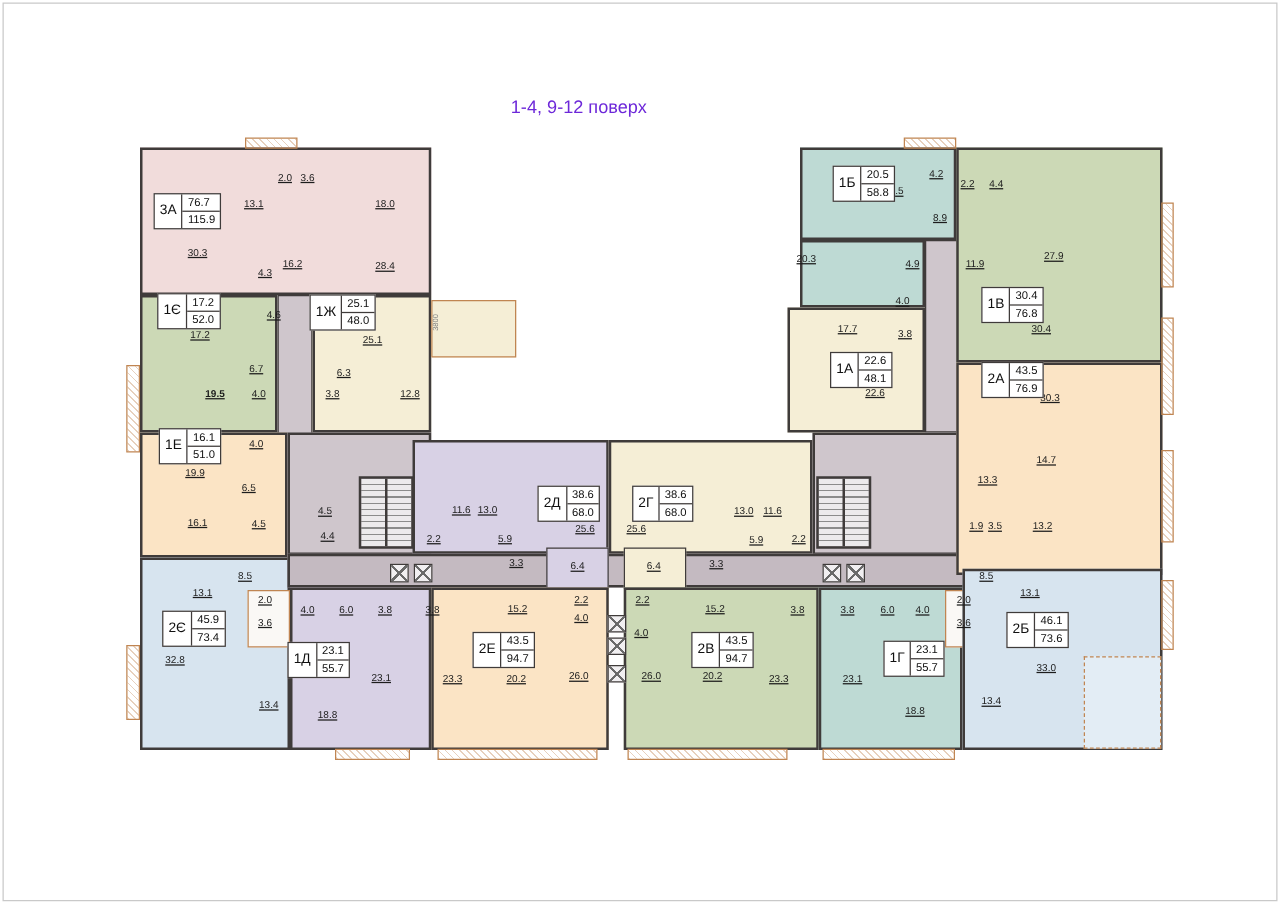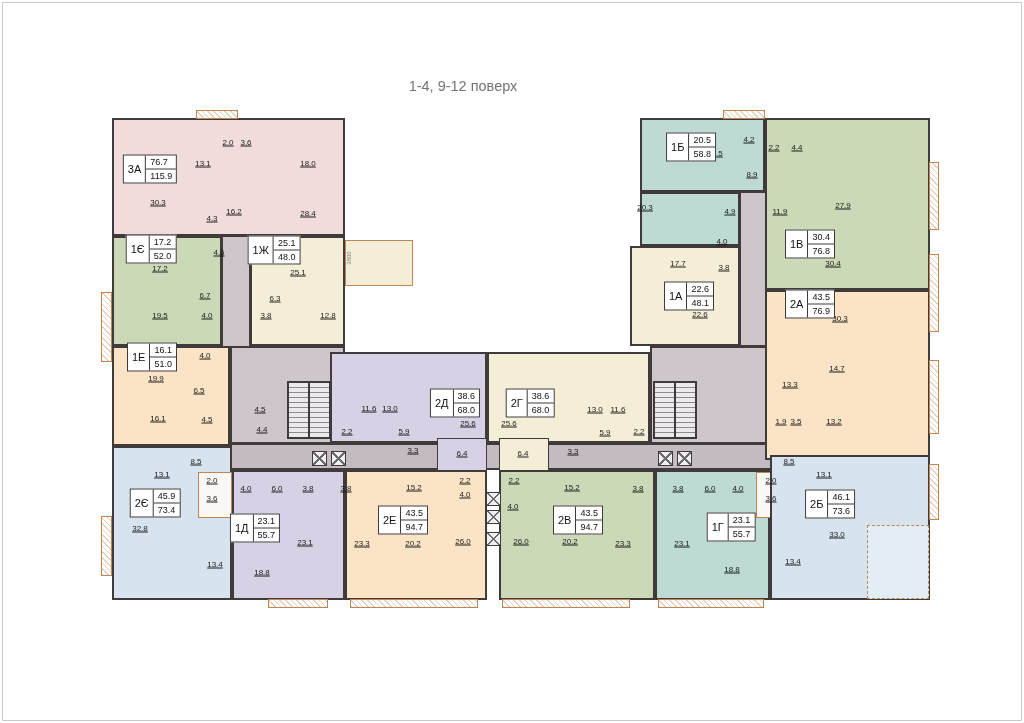--- a/index.html
+++ b/index.html
@@ -3,21 +3,21 @@
 <meta charset="utf-8">
 <style>
   html,body{margin:0;padding:0;}
   body{
     width:1024px;height:723px;position:relative;background:#ffffff;
     font-family:"Liberation Sans", sans-serif;overflow:hidden;
   }
   .frame{position:absolute;inset:2px;border:1px solid #c9c9c9;pointer-events:none;}
   .title{
     position:absolute;left:463px;top:78px;transform:translateX(-50%);
-    font-size:14.5px;color:#737373;white-space:nowrap;z-index:6;
+    font-size:14.5px;color:#6d28d9;white-space:nowrap;z-index:6;
   }
   #plan{position:absolute;inset:0;}
   .block{
     position:absolute;box-sizing:border-box;
     border:2px solid var(--wall,#3f3b3a);
   }
   .thin{border-width:1.5px;}
   .jut{border:1.5px solid var(--balcony,#c08552);}
   .loggia{border:1.5px dashed var(--balcony,#c08552);}
   .pod{border:1px solid var(--balcony,#c08552);}
@@ -139,21 +139,21 @@
     <div class="apt-label" style="left: 151px; top: 249px;">
       <span class="apt-code">1Є</span>
       <span class="apt-areas">
         <span class="a1">17.2</span>
         <span class="a2">52.0</span>
       </span>
     </div>
     <span class="room" style="left: 199px; top: 252px; margin-left: 20px;">4.6</span>
     <span class="room" style="left: 160px; top: 268px;">17.2</span>
     <span class="room" style="left: 205px; top: 295px;">6.7</span>
-    <span class="room" style="left: 160px; top: 315px;">19.5</span>
+    <span class="room" style="left: 172px; top: 315px; font-weight: bold;">19.5</span>
     <span class="room" style="left: 207px; top: 315px;">4.0</span>
     <div class="apt-label" style="left: 274px; top: 250px;">
       <span class="apt-code">1Ж</span>
       <span class="apt-areas">
         <span class="a1">25.1</span>
         <span class="a2">48.0</span>
       </span>
     </div>
     <span class="room" style="left: 298px; top: 272px;">25.1</span>
     <span class="room" style="left: 275px; top: 298px;">6.3</span>

